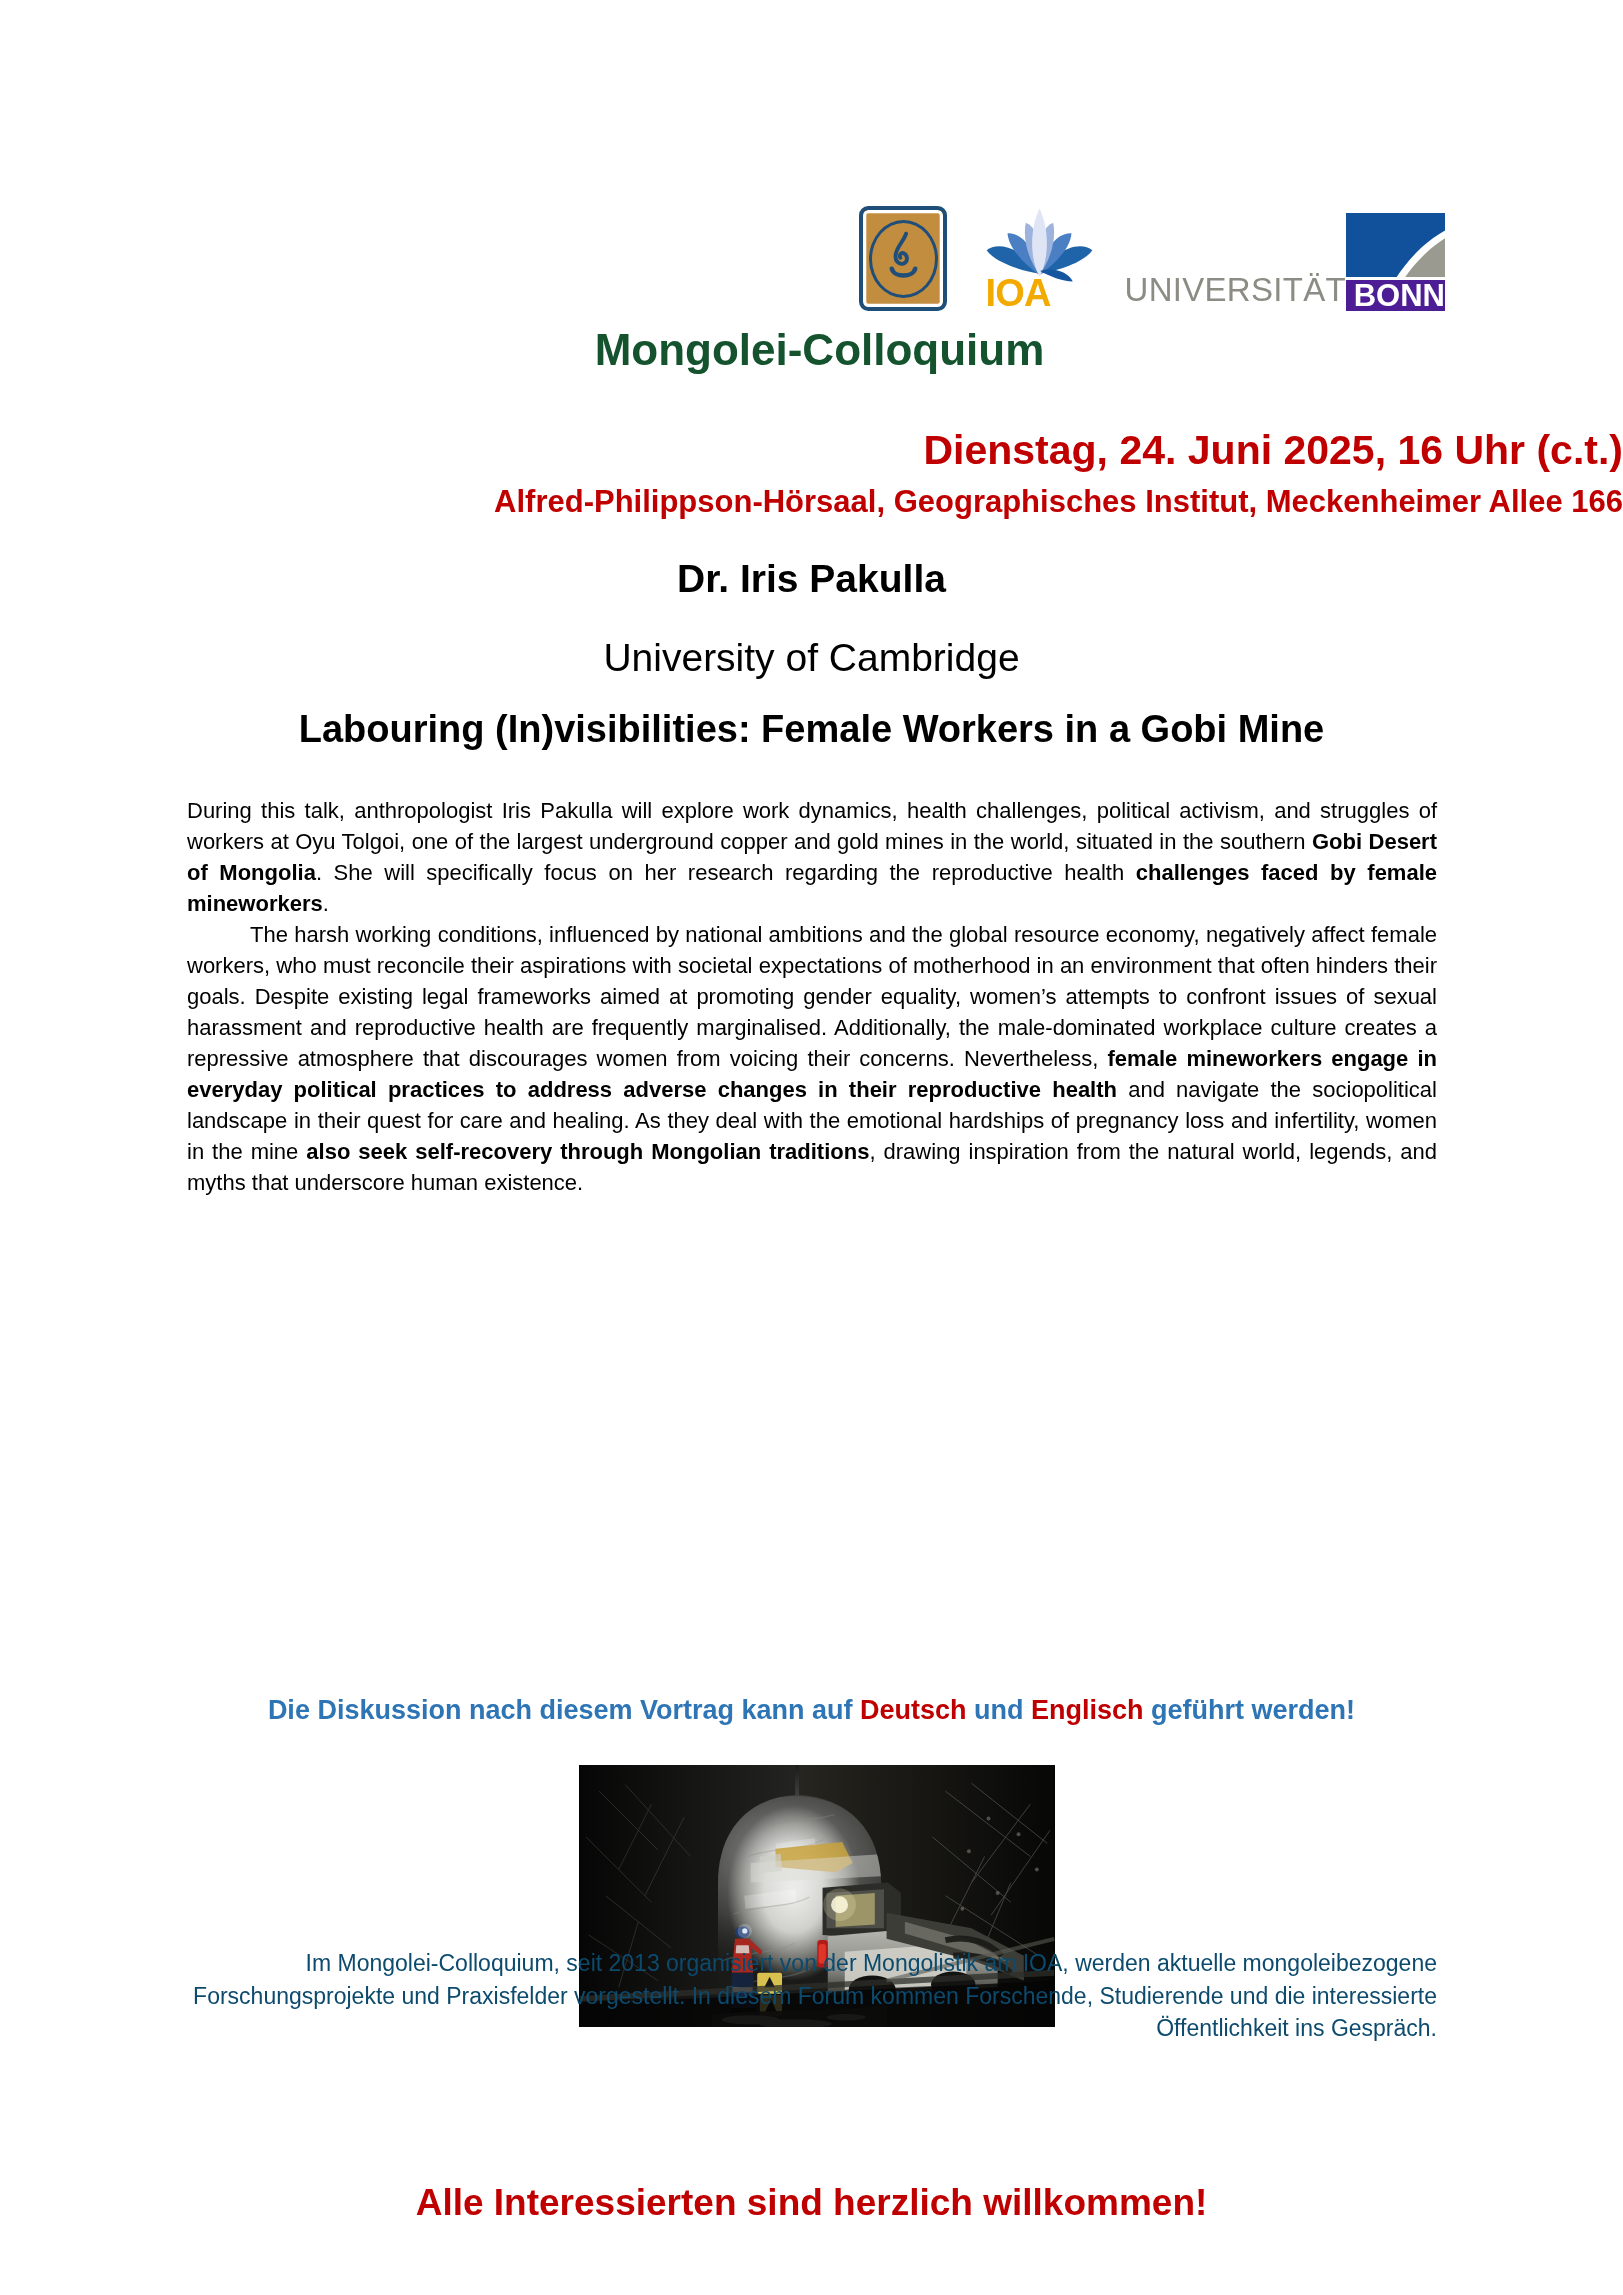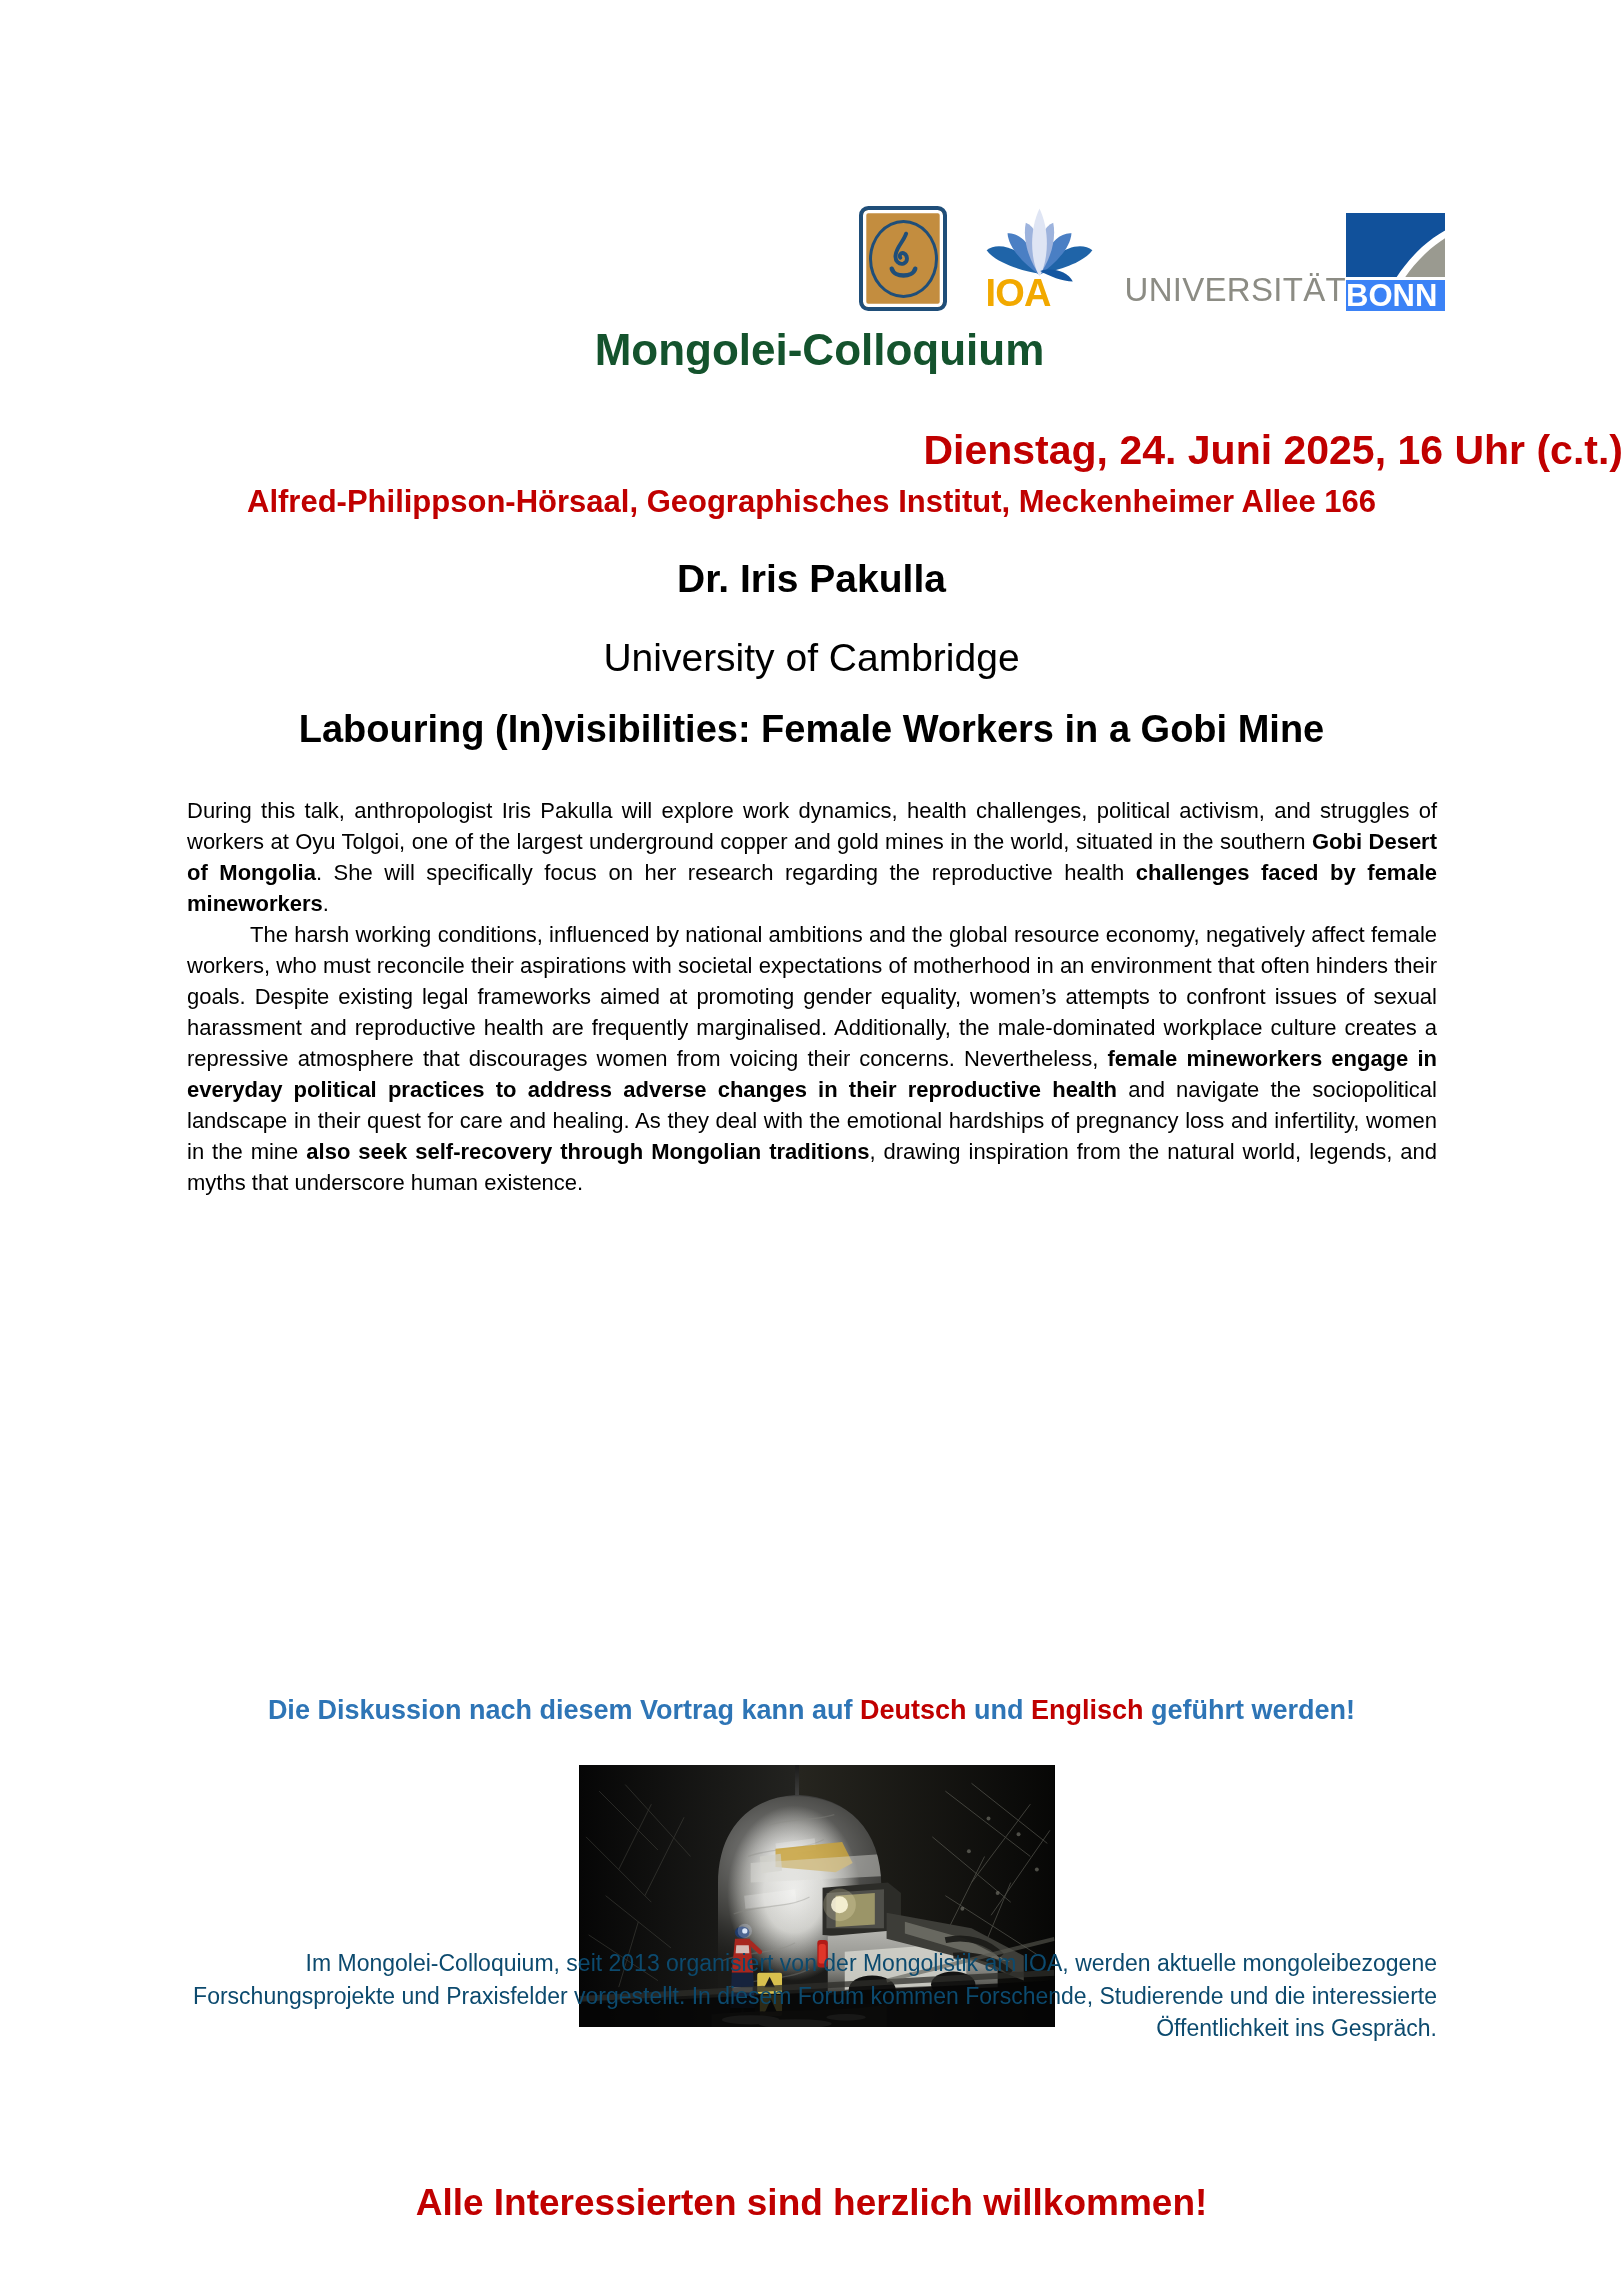--- a/index.html
+++ b/index.html
@@ -127,24 +127,24 @@
     height: 64px;
     background: #ffffff;
     clip-path: path('M152,0 L152,5 C152,5 112,10 80,40 C48,70 44,98 44,98 L36,98 C36,98 40,68 76,34 C112,2 152,0 152,0 Z');
   }
   .logo-bonn .bonn-bar {
     position: absolute;
     left: 0;
     bottom: 0;
     width: 99px;
     height: 31px;
-    background: #3b82f6;
+    background: #4c1d95;
     display: flex;
     align-items: center;
-    justify-content: flex-start;
+    justify-content: flex-end;
   }
   .logo-bonn .bonn-bar span {
     color: #ffffff;
     font-size: 31px;
     font-weight: bold;
     letter-spacing: 0px;
     line-height: 1;
     font-family: "Liberation Sans", sans-serif;
   }
 
@@ -169,21 +169,21 @@
     font-size: 41px;
     font-weight: bold;
     color: #c00000;
     line-height: 1.05;
   }
   .venue-line {
     position: absolute;
     top: 486px;
     left: 0;
     right: 0;
-    text-align: center;
+    text-align: right;
     font-size: 31px;
     font-weight: bold;
     color: #c00000;
     line-height: 1.05;
   }
   .speaker-name {
     position: absolute;
     top: 559px;
     left: 0;
     right: 0;

